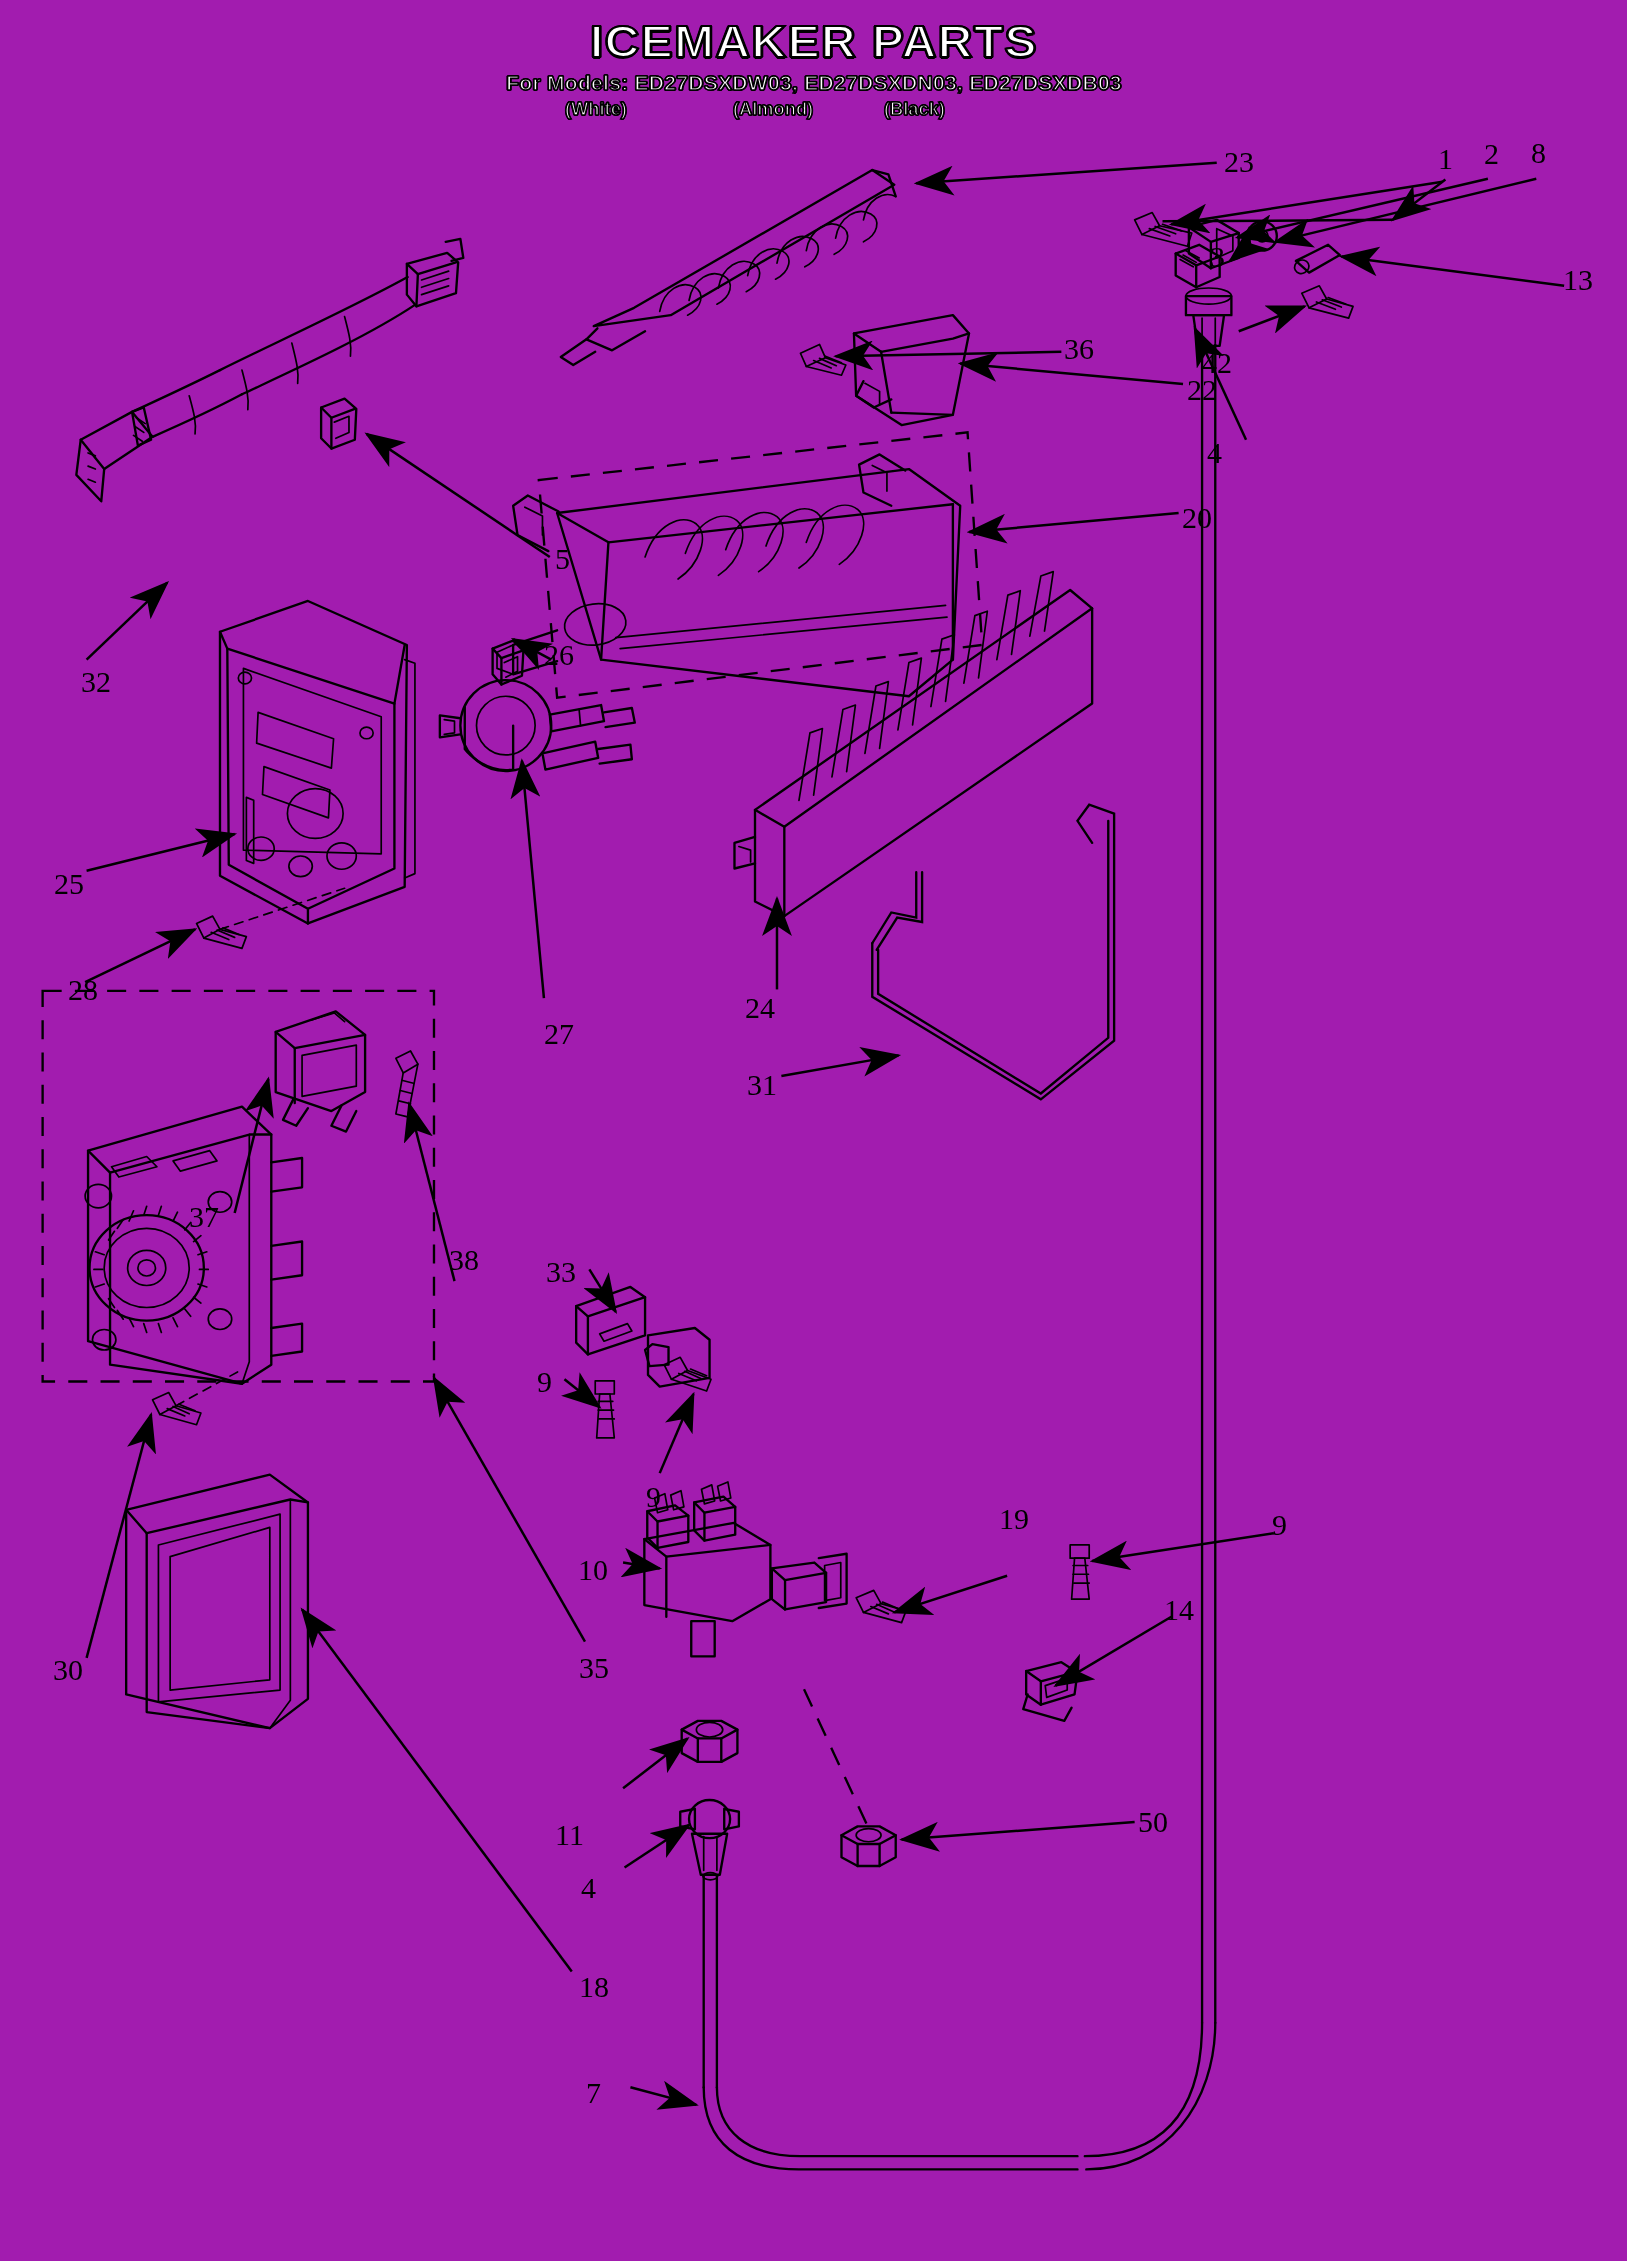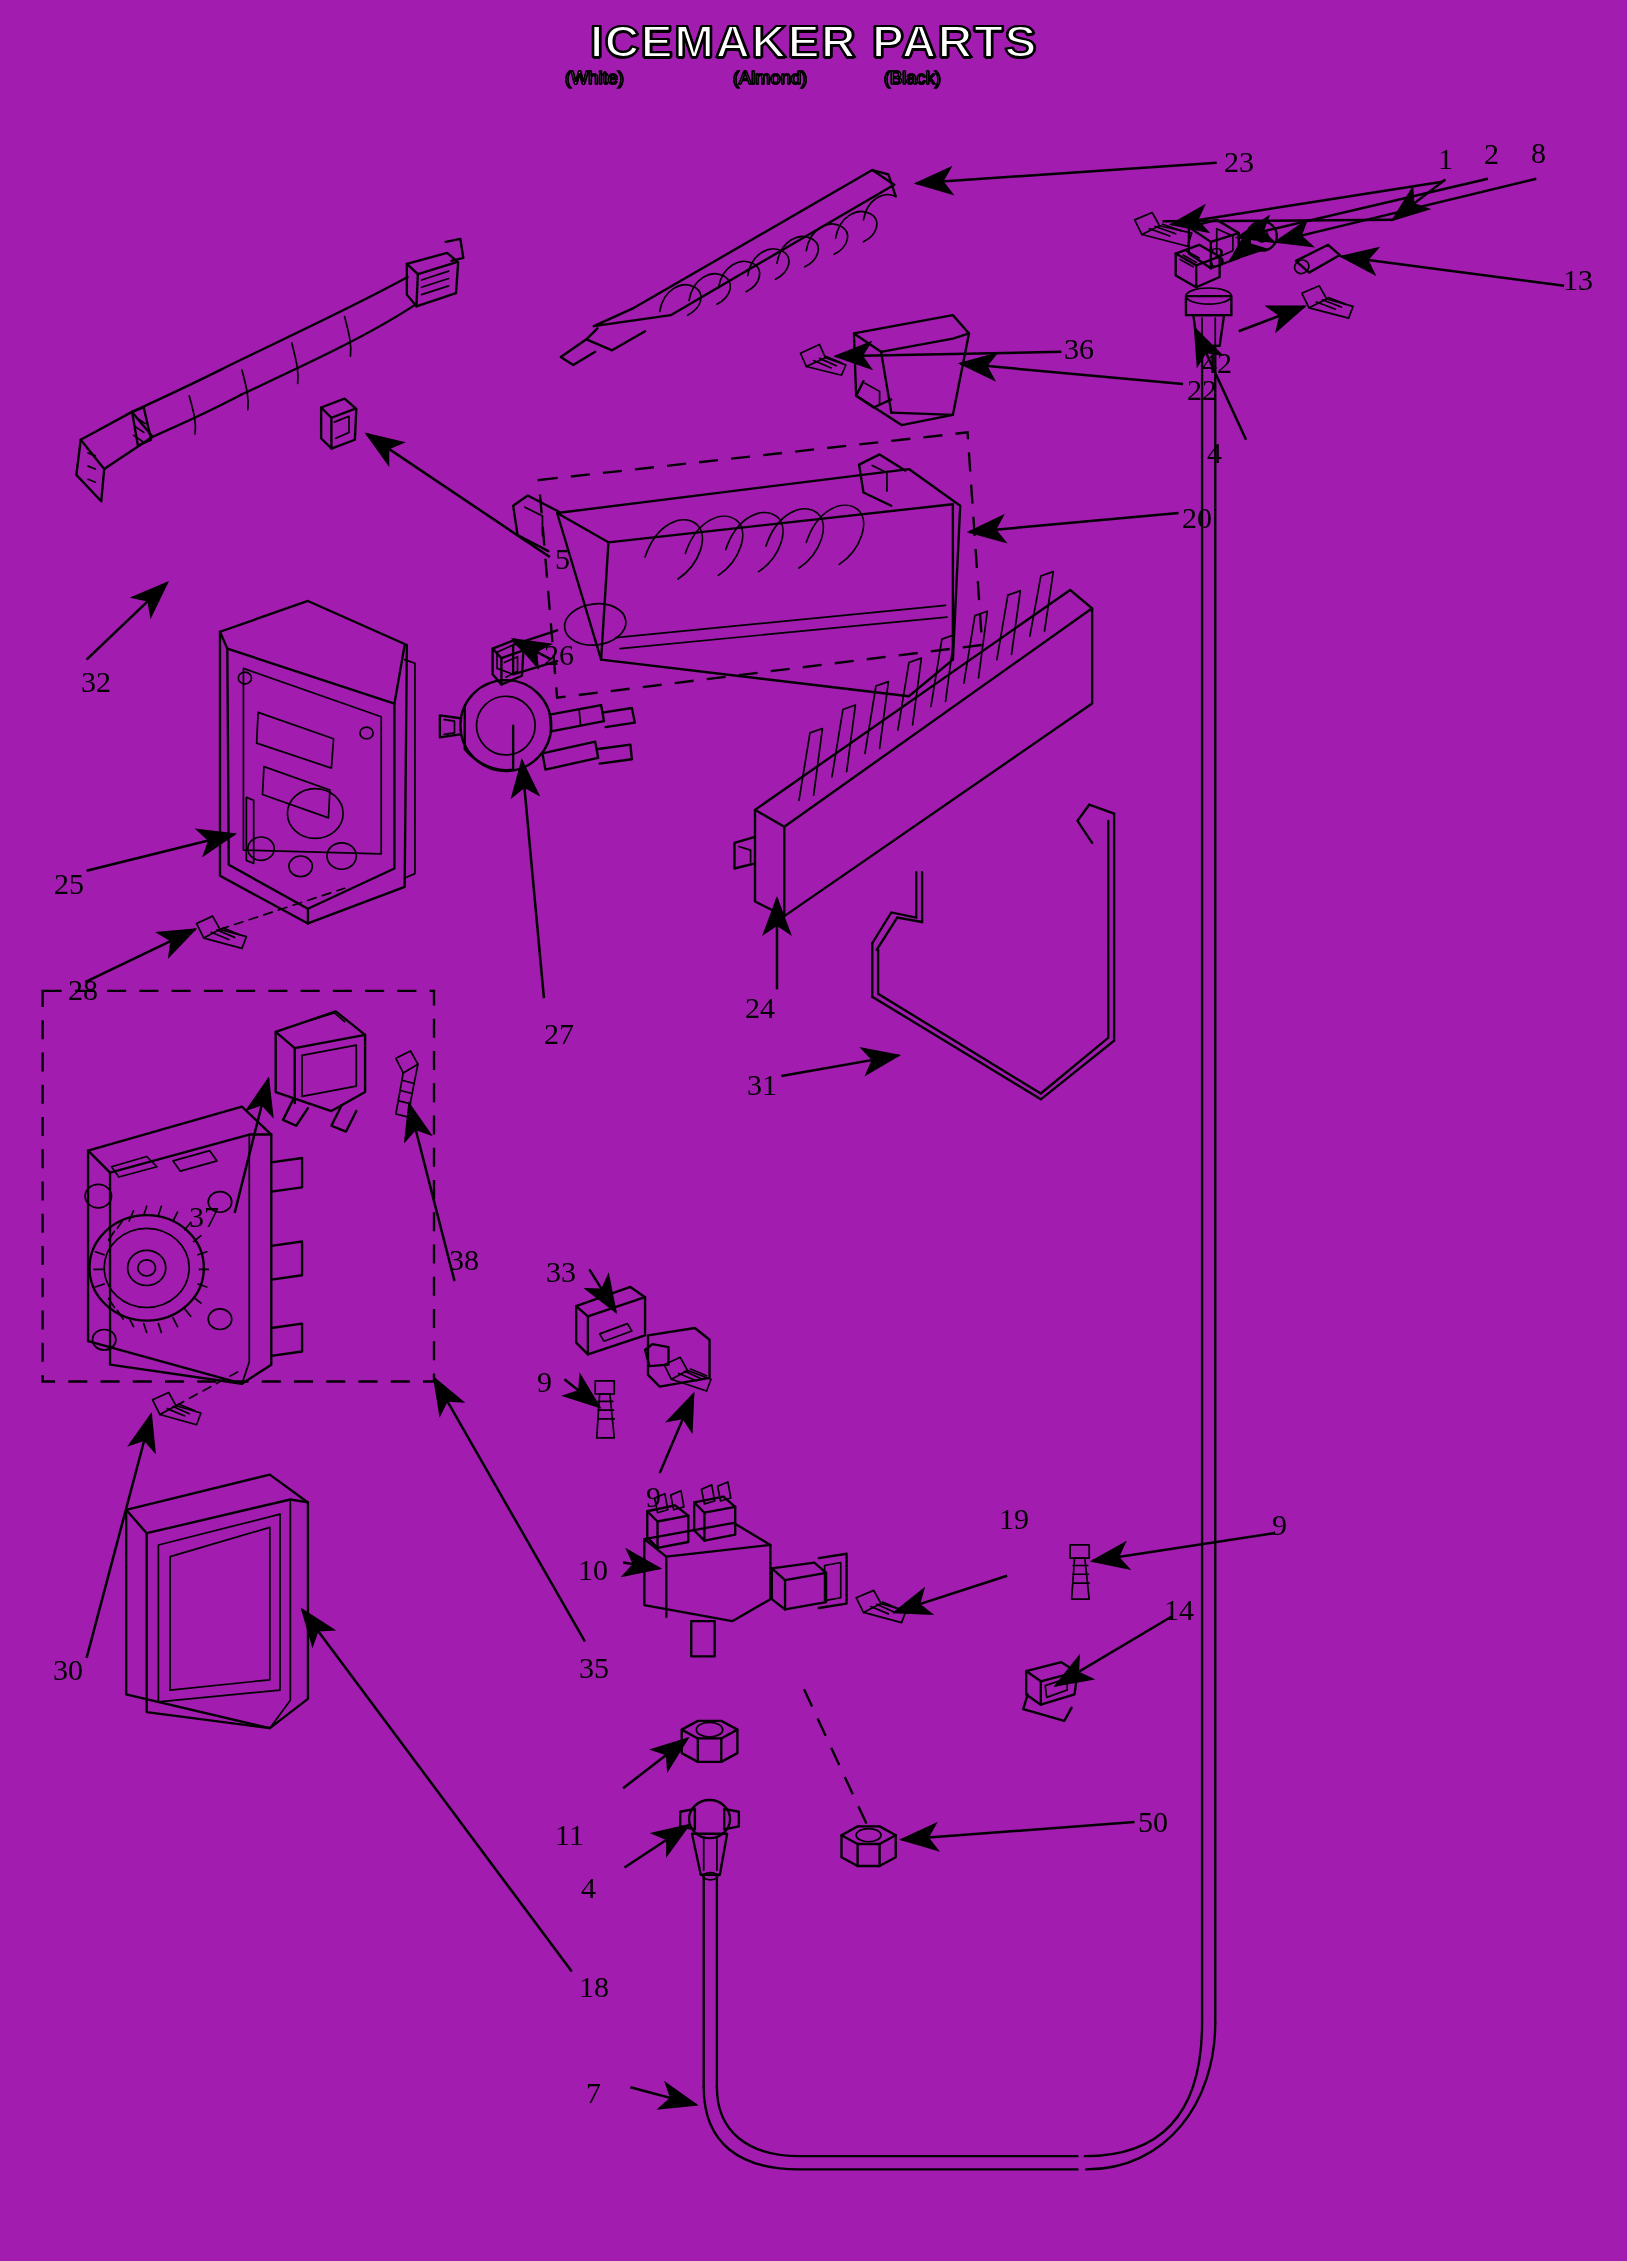--- a/index.html
+++ b/index.html
@@ -47,21 +47,21 @@
     white-space:nowrap;
   }
   #color-line{
     position:relative;
     height:26px;
     margin-top:2.9px;
   }
   .color-lbl{
     position:absolute;
     font-size:18.3px;
-    font-weight:400;
+    font-weight:700;
     color:#ffffff;
     -webkit-text-stroke:1.5px #000;
     text-shadow:
        1px 0 0 #000, -1px 0 0 #000, 0 1px 0 #000, 0 -1px 0 #000;
     white-space:nowrap;
   }
   
   .callout{
     position:absolute;
     font-family:"Liberation Serif", serif;
@@ -86,20 +86,21 @@
   #art .dash{ fill:none; stroke:#000; stroke-width:3.2; stroke-dasharray:26 18;}
   #art .pipe{ fill:none; stroke:#000; stroke-width:3.2; stroke-linecap:round;}
 </style>
 </head>
 <body>
 
 <div id="page">
 
   <div id="header">
     <div id="doc-title">ICEMAKER PARTS</div>
+    <div id="model-line">For Models: ED27DSXDW03, ED27DSXDN03, ED27DSXDB03</div>
     <div id="color-line">
       <span class="color-lbl" style="left:calc(50% - 249px);">(White)</span>
       <span class="color-lbl" style="left:calc(50% - 81px);">(Almond)</span>
       <span class="color-lbl" style="left:calc(50% + 70px);">(Black)</span>
     </div>
   </div>
 
   <svg id="art" viewBox="0 0 2221 3085">
 
     <defs>

